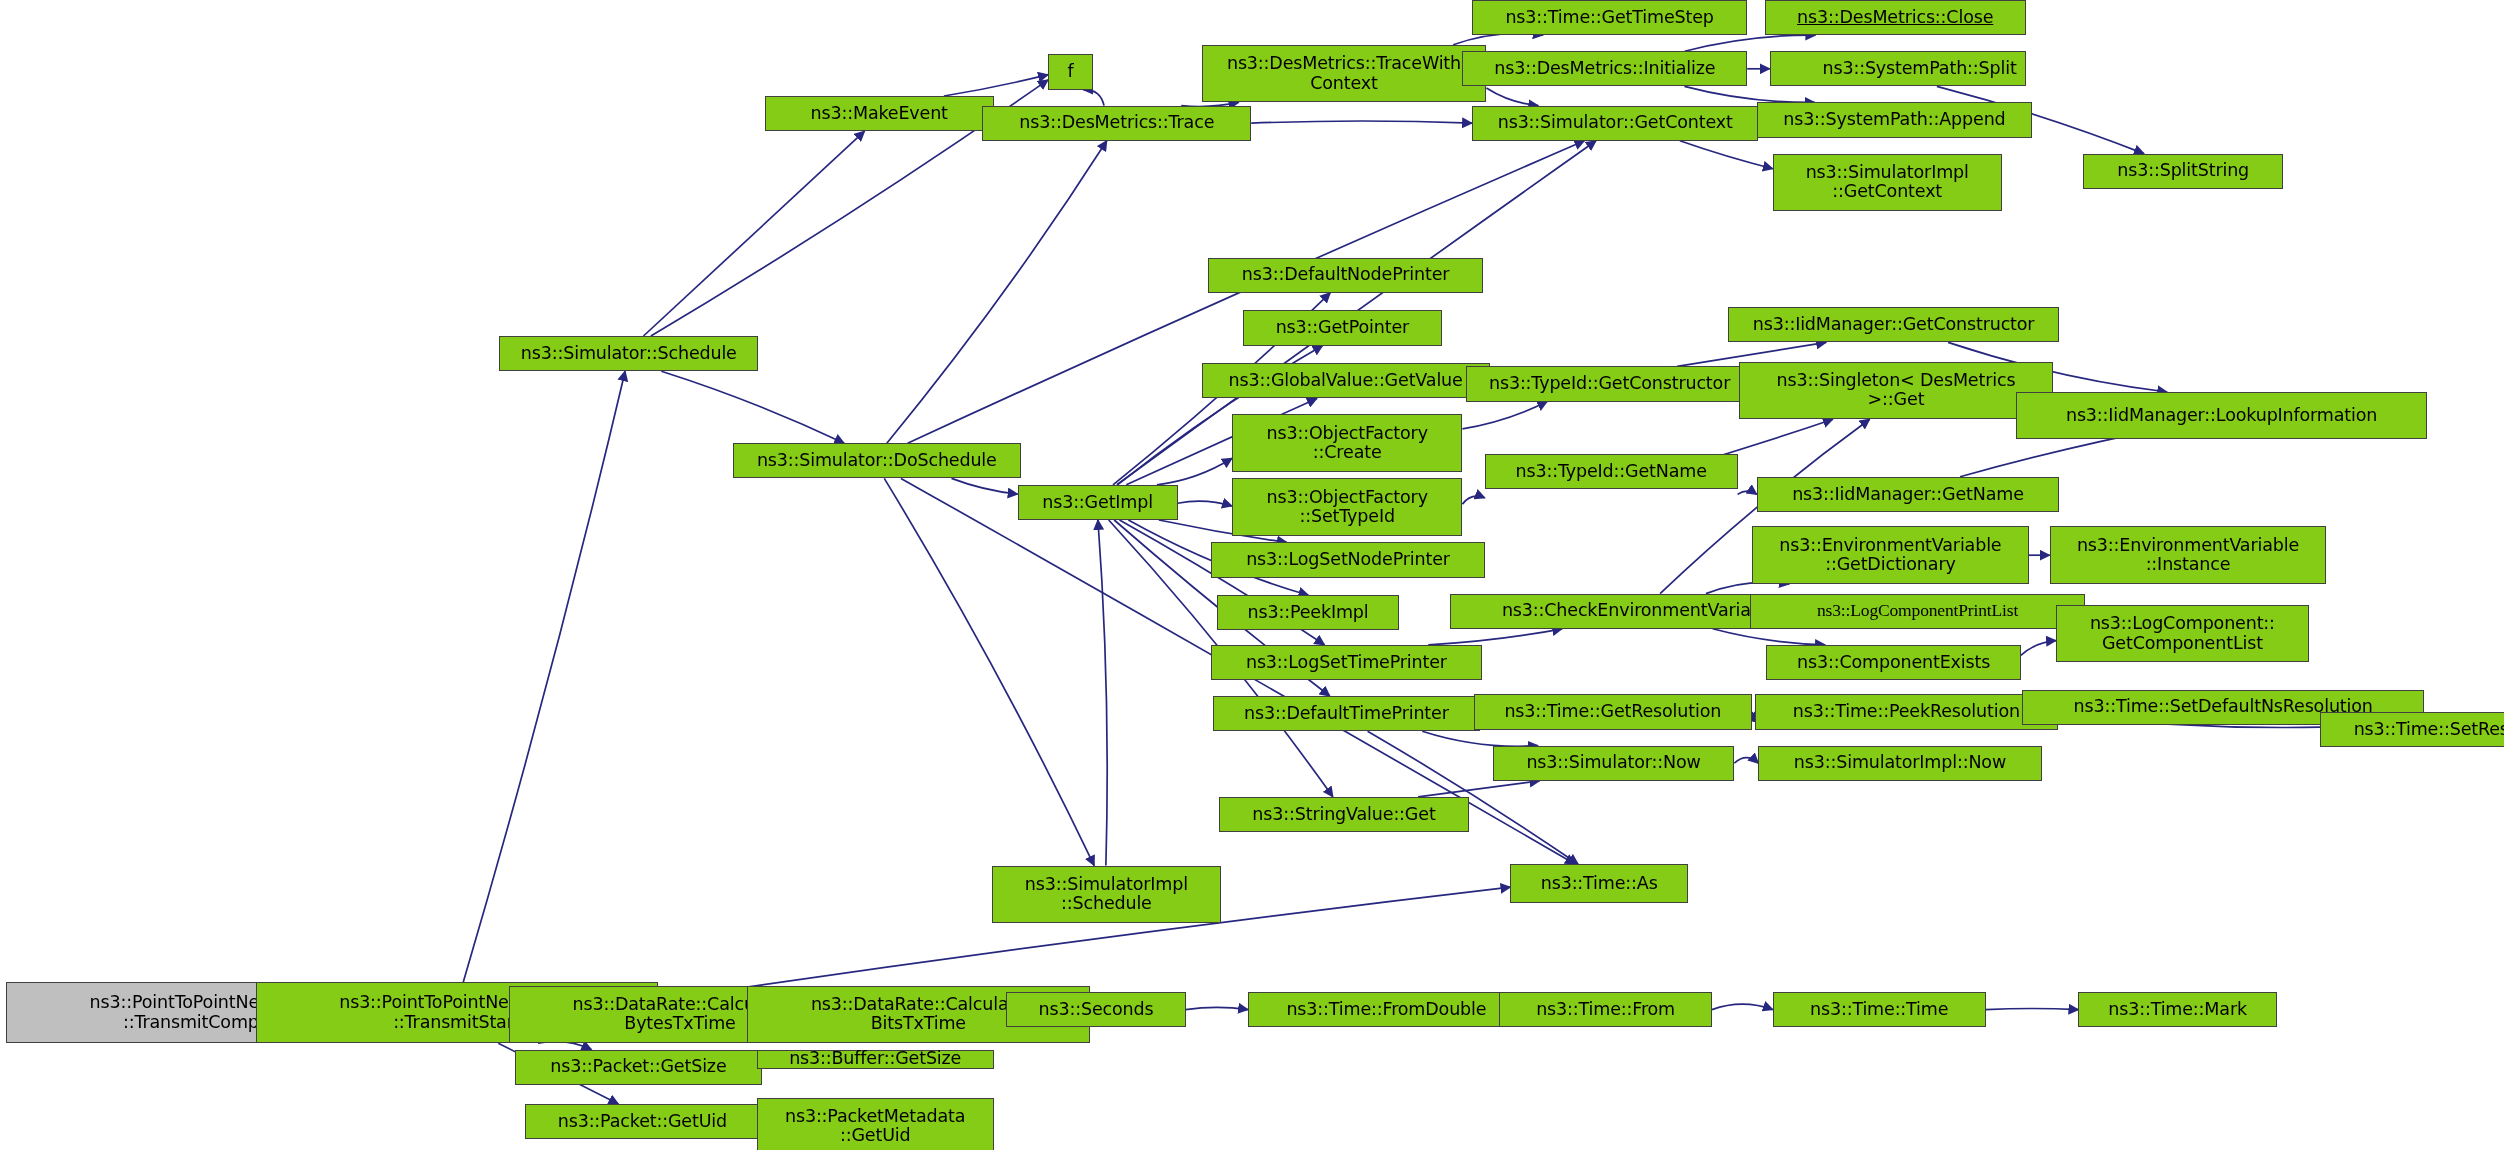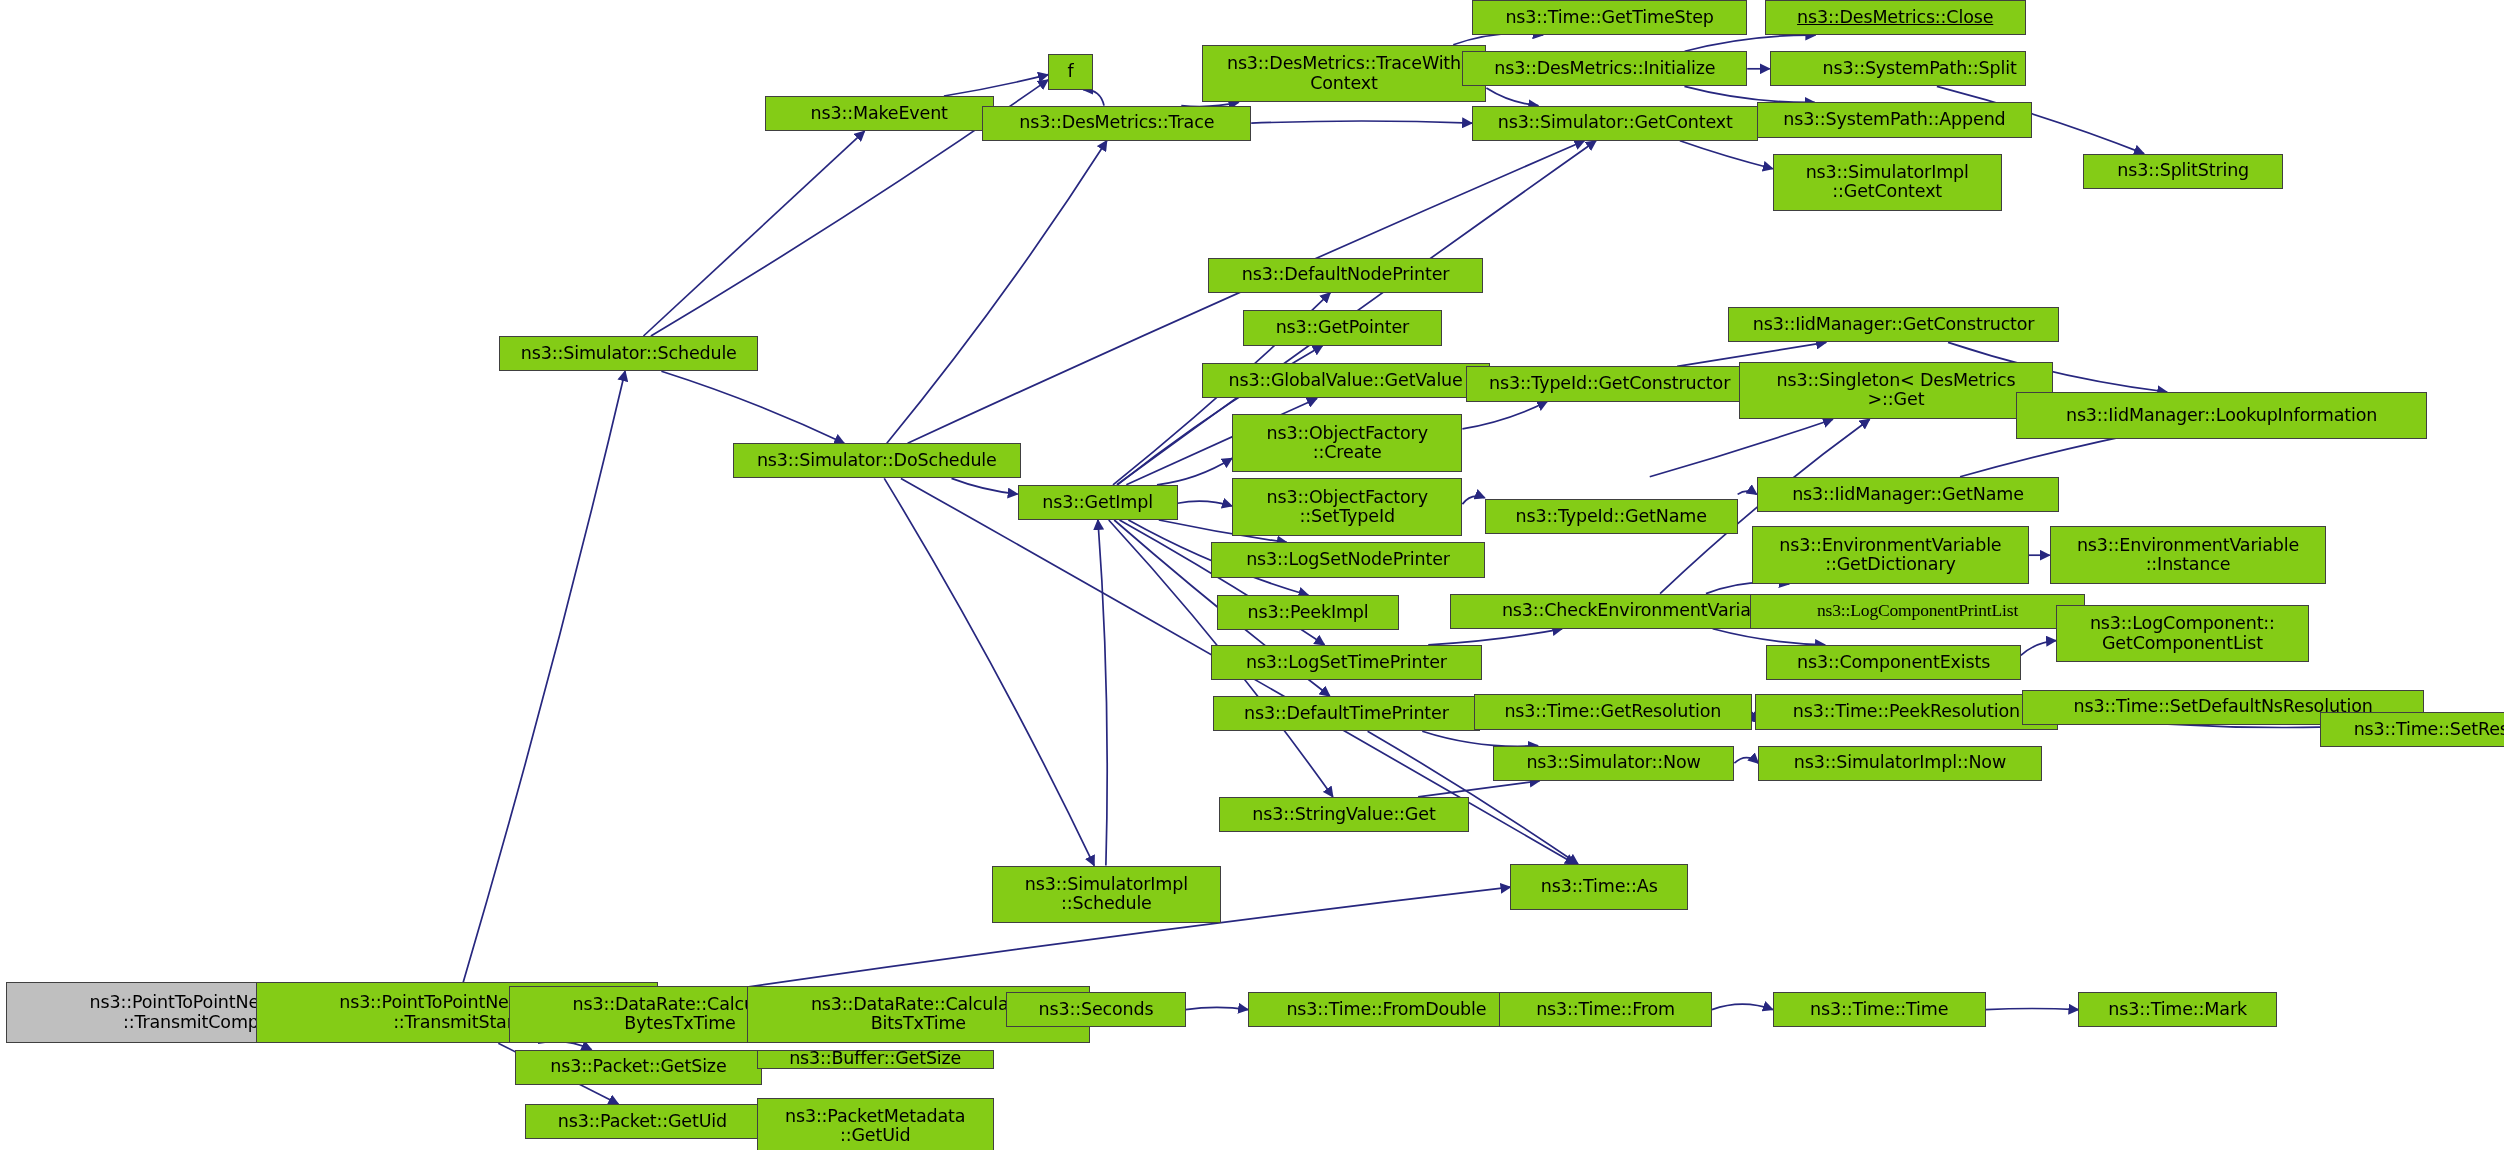--- a/index.html
+++ b/index.html
@@ -139,21 +139,21 @@
       <div class="node" style="left: 1006.4px; top: 992px; width: 179.2px; height: 35.2px; border-color: rgb(64, 64, 64);">ns3::Seconds</div>
       <div class="node" style="left: 1248px; top: 992px; width: 276.8px; height: 35.2px; border-color: rgb(64, 64, 64);">ns3::Time::FromDouble</div>
       <div class="node" style="left: 1499.2px; top: 992px; width: 212.8px; height: 35.2px; border-color: rgb(64, 64, 64);">ns3::Time::From</div>
       <div class="node" style="left: 1772.8px; top: 992px; width: 212.8px; height: 35.2px; border-color: rgb(64, 64, 64);">ns3::Time::Time</div>
       <div class="node" style="left: 2078.4px; top: 992px; width: 198.4px; height: 35.2px; border-color: rgb(64, 64, 64);">ns3::Time::Mark</div>
       <div class="node" style="left: 515.2px; top: 1049.6px; width: 246.4px; height: 35.2px; border-color: rgb(64, 64, 64);">ns3::Packet::GetSize</div>
       <div class="node" style="left: 756.8px; top: 1049.6px; width: 236.8px; height: 19px; border-color: rgb(64, 64, 64);">ns3::Buffer::GetSize</div>
       <div class="node" style="left: 524.8px; top: 1104px; width: 235.2px; height: 35.2px; border-color: rgb(64, 64, 64);">ns3::Packet::GetUid</div>
       <div class="node" style="left: 756.8px; top: 1097.6px; width: 236.8px; height: 57.6px; border-color: rgb(64, 64, 64);">ns3::PacketMetadata
 ::GetUid</div>
-      <div class="node" style="left: 1510.4px; top: 864px; width: 177.6px; height: 46px; border-color: rgb(64, 64, 64);">ns3::Time::As</div>
+      <div class="node" style="left: 1510.4px; top: 864px; width: 177.6px; height: 39px; border-color: rgb(64, 64, 64);">ns3::Time::As</div>
       <div class="node" style="left: 499.2px; top: 336px; width: 259.2px; height: 35.2px; border-color: rgb(64, 64, 64);">ns3::Simulator::Schedule</div>
       <div class="node" style="left: 732.8px; top: 443.2px; width: 288px; height: 35.2px; border-color: rgb(64, 64, 64);">ns3::Simulator::DoSchedule</div>
       <div class="node" style="left: 764.8px; top: 96px; width: 228.8px; height: 35.2px; border-color: rgb(64, 64, 64);">ns3::MakeEvent</div>
       <div class="node" style="left: 1048px; top: 54.4px; width: 44.8px; height: 35.2px; border-color: rgb(64, 64, 64);">f</div>
       <div class="node" style="left: 982.4px; top: 105.6px; width: 268.8px; height: 35.2px; border-color: rgb(64, 64, 64);">ns3::DesMetrics::Trace</div>
       <div class="node" style="left: 1201.6px; top: 44.8px; width: 284.8px; height: 57.6px; border-color: rgb(64, 64, 64);">ns3::DesMetrics::TraceWith
 Context</div>
       <div class="node" style="left: 1472px; top: 0px; width: 275.2px; height: 35.2px; border-color: rgb(64, 64, 64);">ns3::Time::GetTimeStep</div>
       <div class="node" style="left: 1462.4px; top: 51.2px; width: 284.8px; height: 35.2px; border-color: rgb(64, 64, 64);">ns3::DesMetrics::Initialize</div>
       <div class="node" style="left: 1472px; top: 105.6px; width: 286.4px; height: 35.2px; border-color: rgb(64, 64, 64);">ns3::Simulator::GetContext</div>
@@ -172,21 +172,21 @@
       <div class="node" style="left: 1232px; top: 478.4px; width: 230.4px; height: 57.6px; border-color: rgb(64, 64, 64);">ns3::ObjectFactory
 ::SetTypeId</div>
       <div class="node" style="left: 1211.2px; top: 542.4px; width: 273.6px; height: 35.2px; border-color: rgb(64, 64, 64);">ns3::LogSetNodePrinter</div>
       <div class="node" style="left: 1217px; top: 595.2px; width: 182px; height: 35.2px; border-color: rgb(64, 64, 64);">ns3::PeekImpl</div>
       <div class="node" style="left: 1211.2px; top: 644.8px; width: 270.4px; height: 35.2px; border-color: rgb(64, 64, 64);">ns3::LogSetTimePrinter</div>
       <div class="node" style="left: 1212.8px; top: 696px; width: 267.2px; height: 35.2px; border-color: rgb(64, 64, 64);">ns3::DefaultTimePrinter</div>
       <div class="node" style="left: 1219.2px; top: 796.8px; width: 249.6px; height: 35.2px; border-color: rgb(64, 64, 64);">ns3::StringValue::Get</div>
       <div class="node" style="left: 992px; top: 865.6px; width: 228.8px; height: 57.6px; border-color: rgb(64, 64, 64);">ns3::SimulatorImpl
 ::Schedule</div>
       <div class="node" style="left: 1465.6px; top: 366.4px; width: 288px; height: 35.2px; border-color: rgb(64, 64, 64);">ns3::TypeId::GetConstructor</div>
-      <div class="node" style="left: 1484.8px; top: 499px; width: 252.8px; height: 35.2px; border-color: rgb(64, 64, 64);">ns3::TypeId::GetName</div>
+      <div class="node" style="left: 1484.8px; top: 454px; width: 252.8px; height: 35.2px; border-color: rgb(64, 64, 64);">ns3::TypeId::GetName</div>
       <div class="node" style="left: 1449.6px; top: 593.6px; width: 388.8px; height: 35.2px; border-color: rgb(64, 64, 64);">ns3::CheckEnvironmentVariables</div>
       <div class="node" style="left: 1473.6px; top: 694.4px; width: 278.4px; height: 35.2px; border-color: rgb(64, 64, 64);">ns3::Time::GetResolution</div>
       <div class="node" style="left: 1492.8px; top: 745.6px; width: 241.6px; height: 35.2px; border-color: rgb(64, 64, 64);">ns3::Simulator::Now</div>
       <div class="node" style="left: 1728px; top: 307.2px; width: 331.2px; height: 35.2px; border-color: rgb(64, 64, 64);">ns3::IidManager::GetConstructor</div>
       <div class="node" style="left: 1739.2px; top: 361.6px; width: 313.6px; height: 57.6px; border-color: rgb(64, 64, 64);">ns3::Singleton&lt; DesMetrics
 &gt;::Get</div>
       <div class="node" style="left: 1756.8px; top: 476.8px; width: 302.4px; height: 35.2px; border-color: rgb(64, 64, 64);">ns3::IidManager::GetName</div>
       <div class="node" style="left: 1752px; top: 526.4px; width: 276.8px; height: 57.6px; border-color: rgb(64, 64, 64);">ns3::EnvironmentVariable
 ::GetDictionary</div>
       <div class="node" style="left: 1750.4px; top: 593.6px; width: 334.4px; height: 35.2px; border-color: rgb(64, 64, 64); font-family: Liberation Serif, serif;">ns3::LogComponentPrintList</div>

